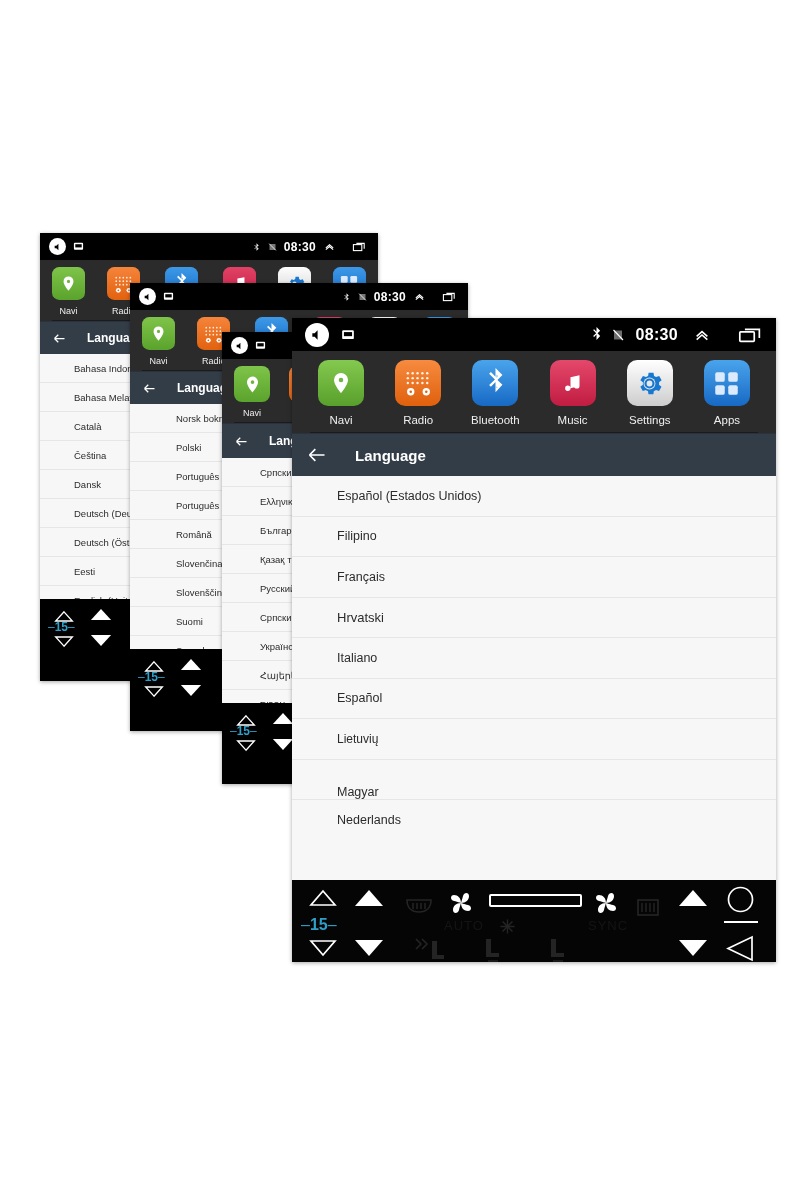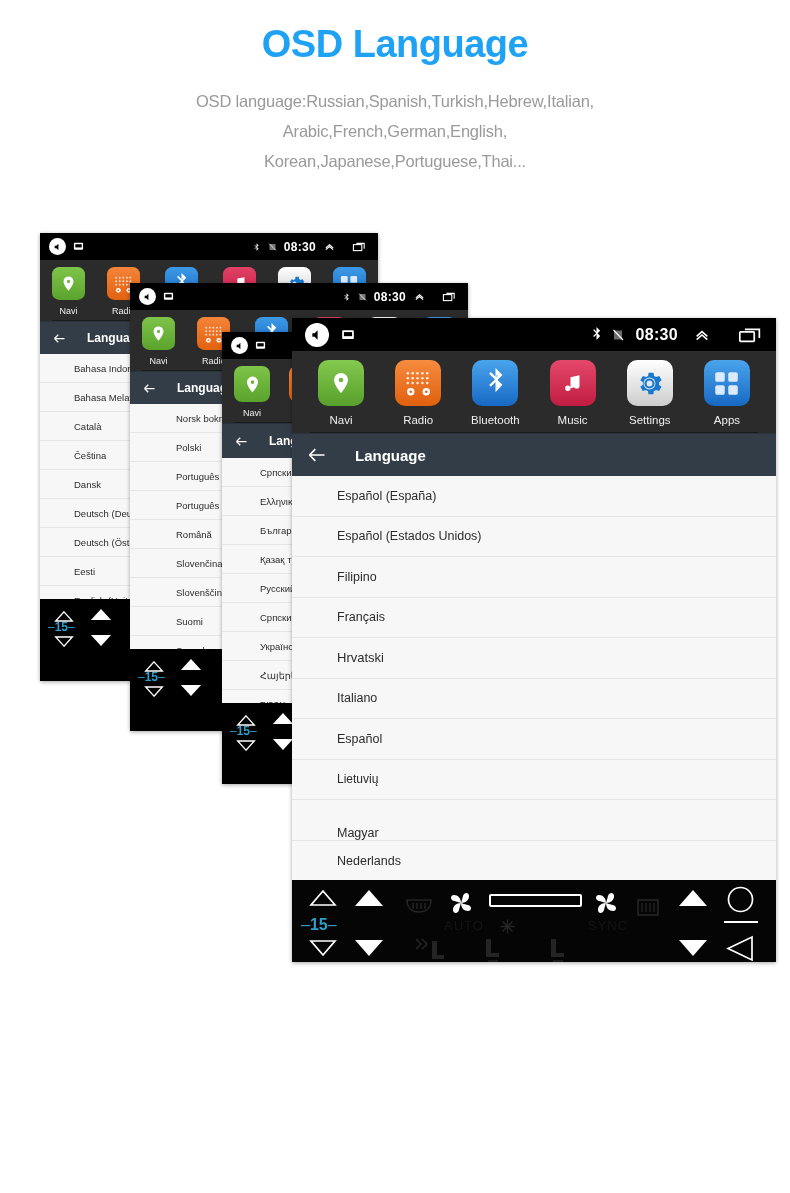--- a/index.html
+++ b/index.html
@@ -74,28 +74,20 @@
 
   
   #panel4 .lrow { padding-left: 45px; }
   .bar-outline { border: 2px solid #fff; border-radius: 2px; }
 </style>
 </head>
 <body>
 
 <div class="page">
 
-  <div class="hdr">
-    <div class="hdr-title">OSD Language</div>
-    <div class="hdr-sub">
-      <div>OSD language:Russian,Spanish,Turkish,Hebrew,Italian,</div>
-      <div>Arabic,French,German,English,</div>
-      <div>Korean,Japanese,Portuguese,Thai...</div>
-    </div>
-  </div>
 
   <div class="panel" id="panel1" style="left:40px; top:233px; width:338px; height:448px;">
     <div class="statusbar" style="height:27px; font-size:12px;">
       <div class="sb-left">
         <div class="vol-badge" style="width:17px;height:17px;">
           <svg width="10" height="10" viewBox="0 0 24 24">
               <path fill="#000" d="M4 9v6h4l5 5V4L8 9H4z"></path>
             </svg>
         </div>
         <svg width="11" height="11" viewBox="0 0 24 24">
@@ -736,23 +728,20 @@
       <div class="back">
         <svg width="20" height="20" viewBox="0 0 24 24">
             <path fill="none" stroke="#fff" stroke-width="2" d="M21 12H3m0 0l7-7m-7 7l7 7"></path>
           </svg>
       </div>
       <div class="navtitle" style="font-size:15px;">Language</div>
     </div>
 
     <div class="listarea" style="height:404px; background:#f7f7f7;">
       <div class="lrow" style="height:40.5px;font-size:12.5px;">
-          <span>Español (España)</span>
-        </div>
-      <div class="lrow" style="height:40.5px;font-size:12.5px;">
           <span>Español (Estados Unidos)</span>
         </div>
       <div class="lrow" style="height:40.5px;font-size:12.5px;">
           <span>Filipino</span>
         </div>
       <div class="lrow" style="height:40.5px;font-size:12.5px;">
           <span>Français</span>
         </div>
       <div class="lrow" style="height:40.5px;font-size:13px;">
           <span>Hrvatski</span>

